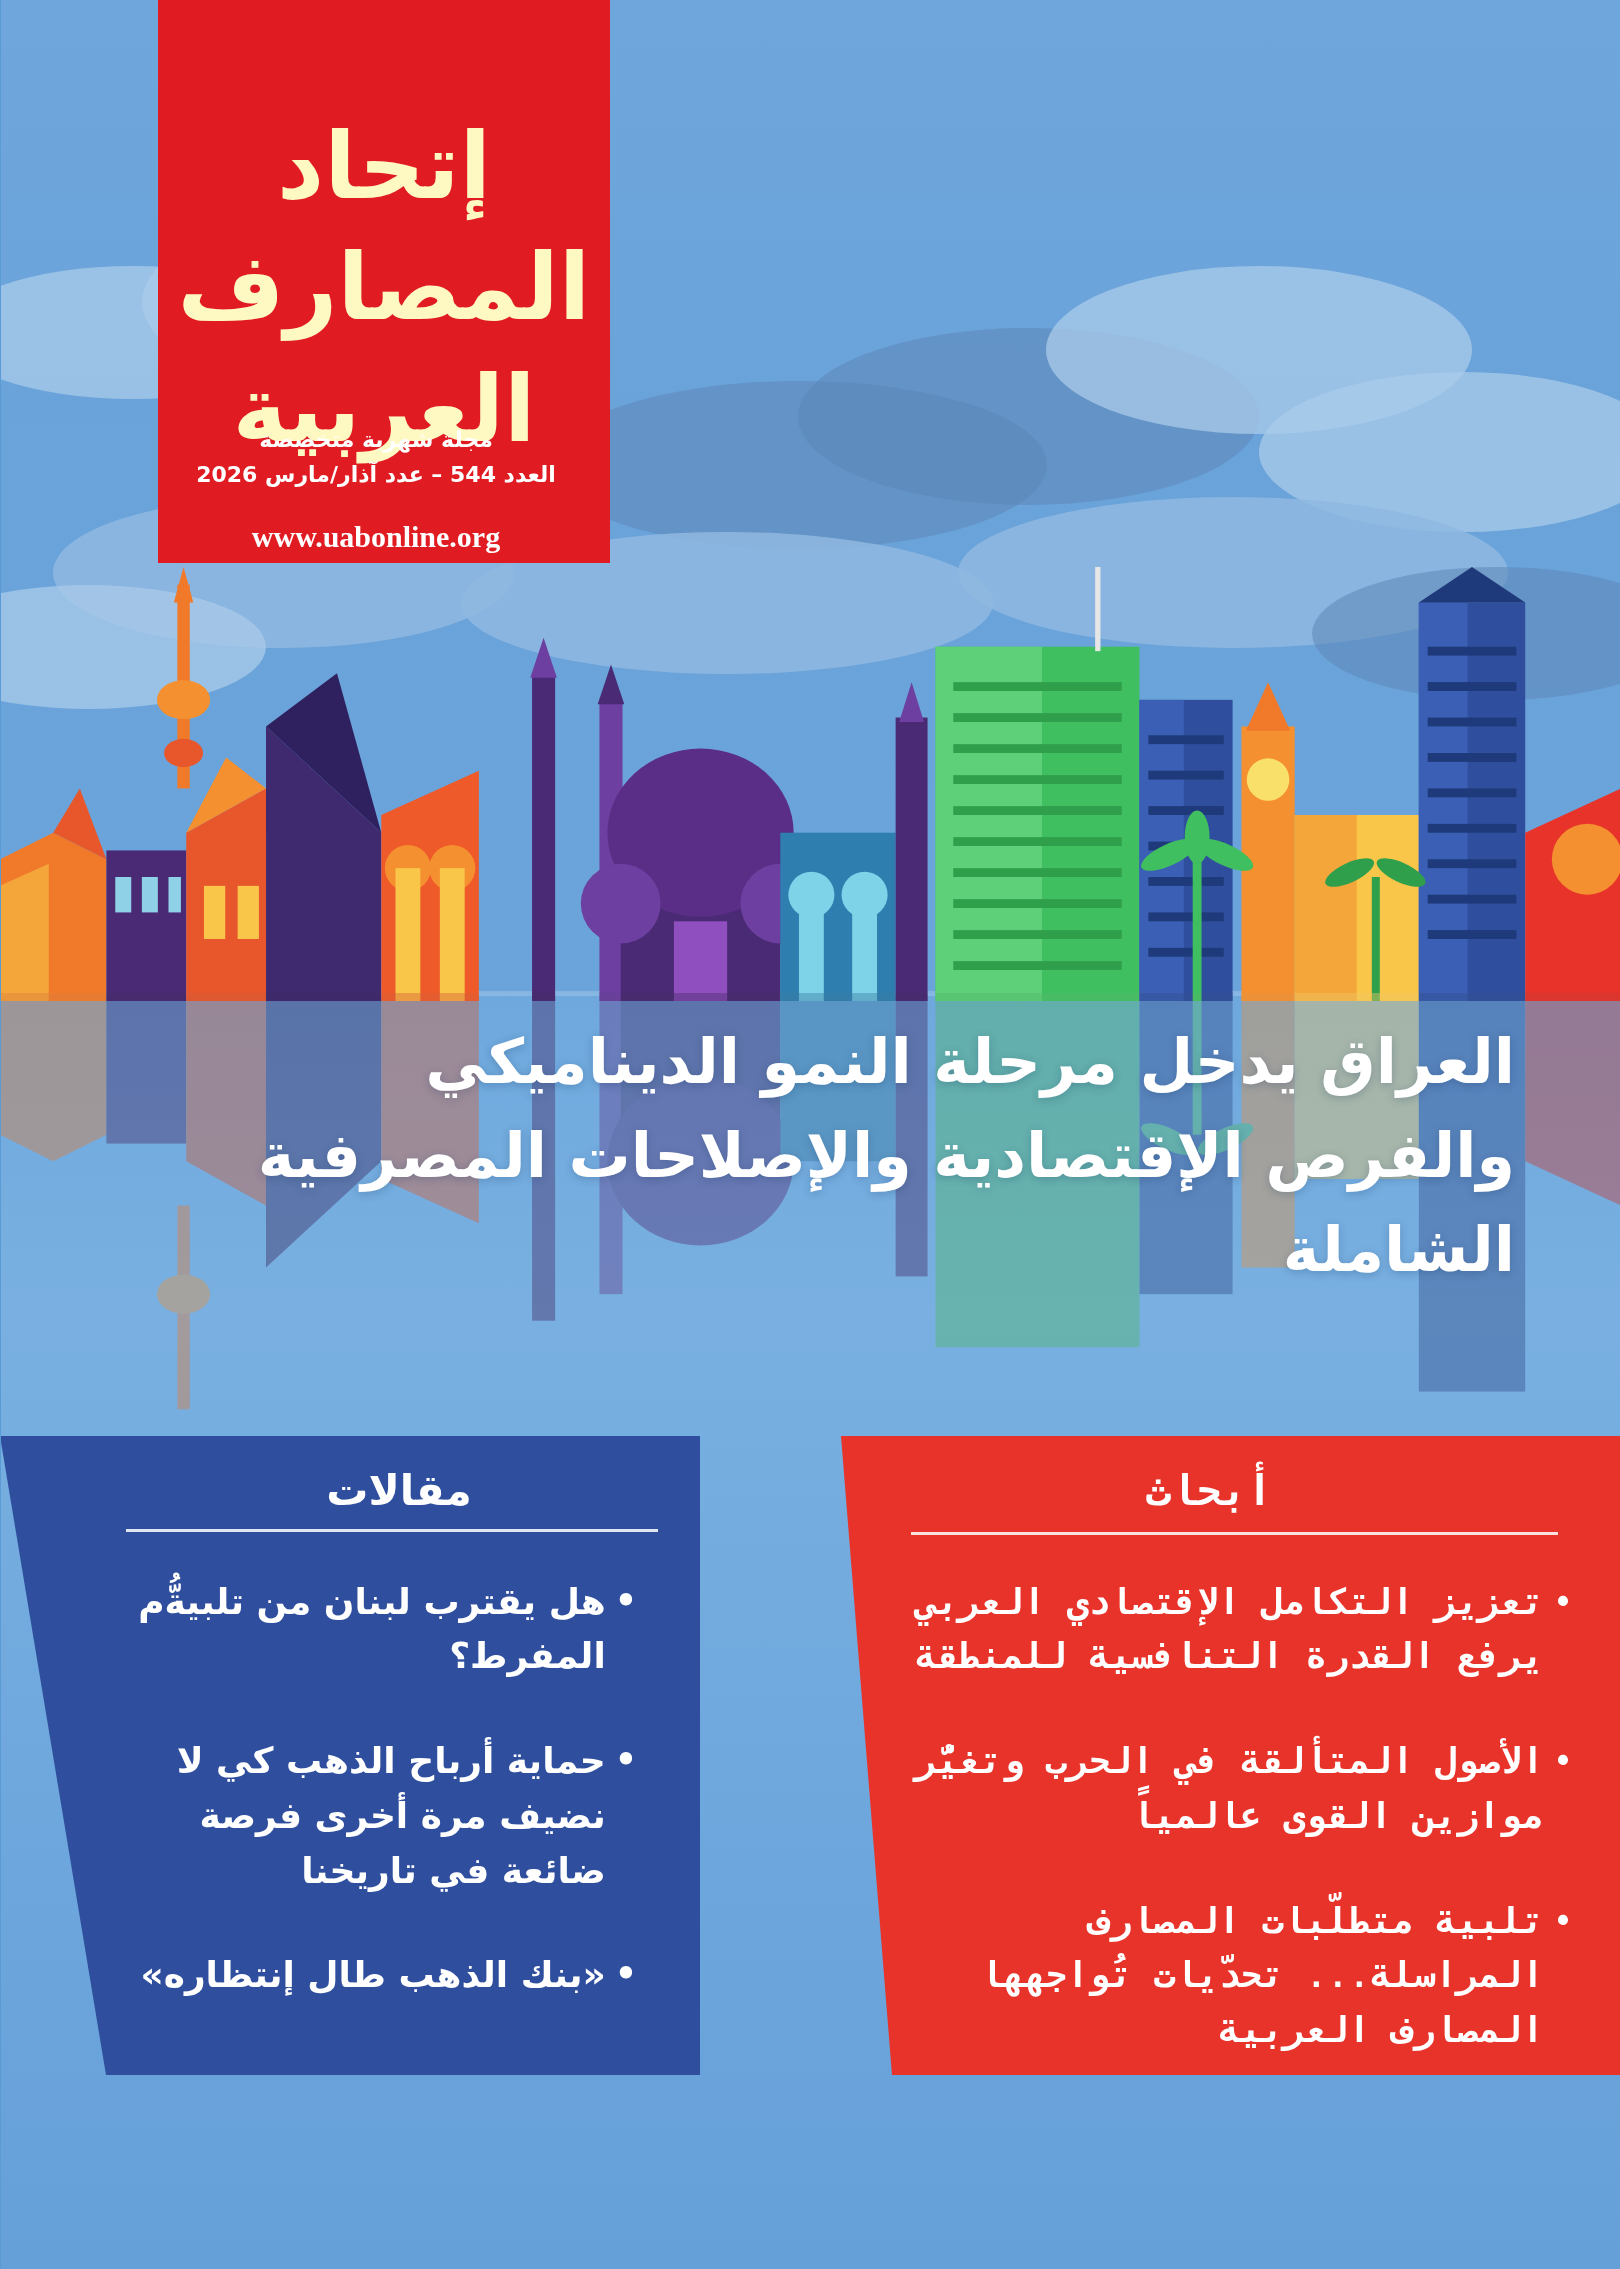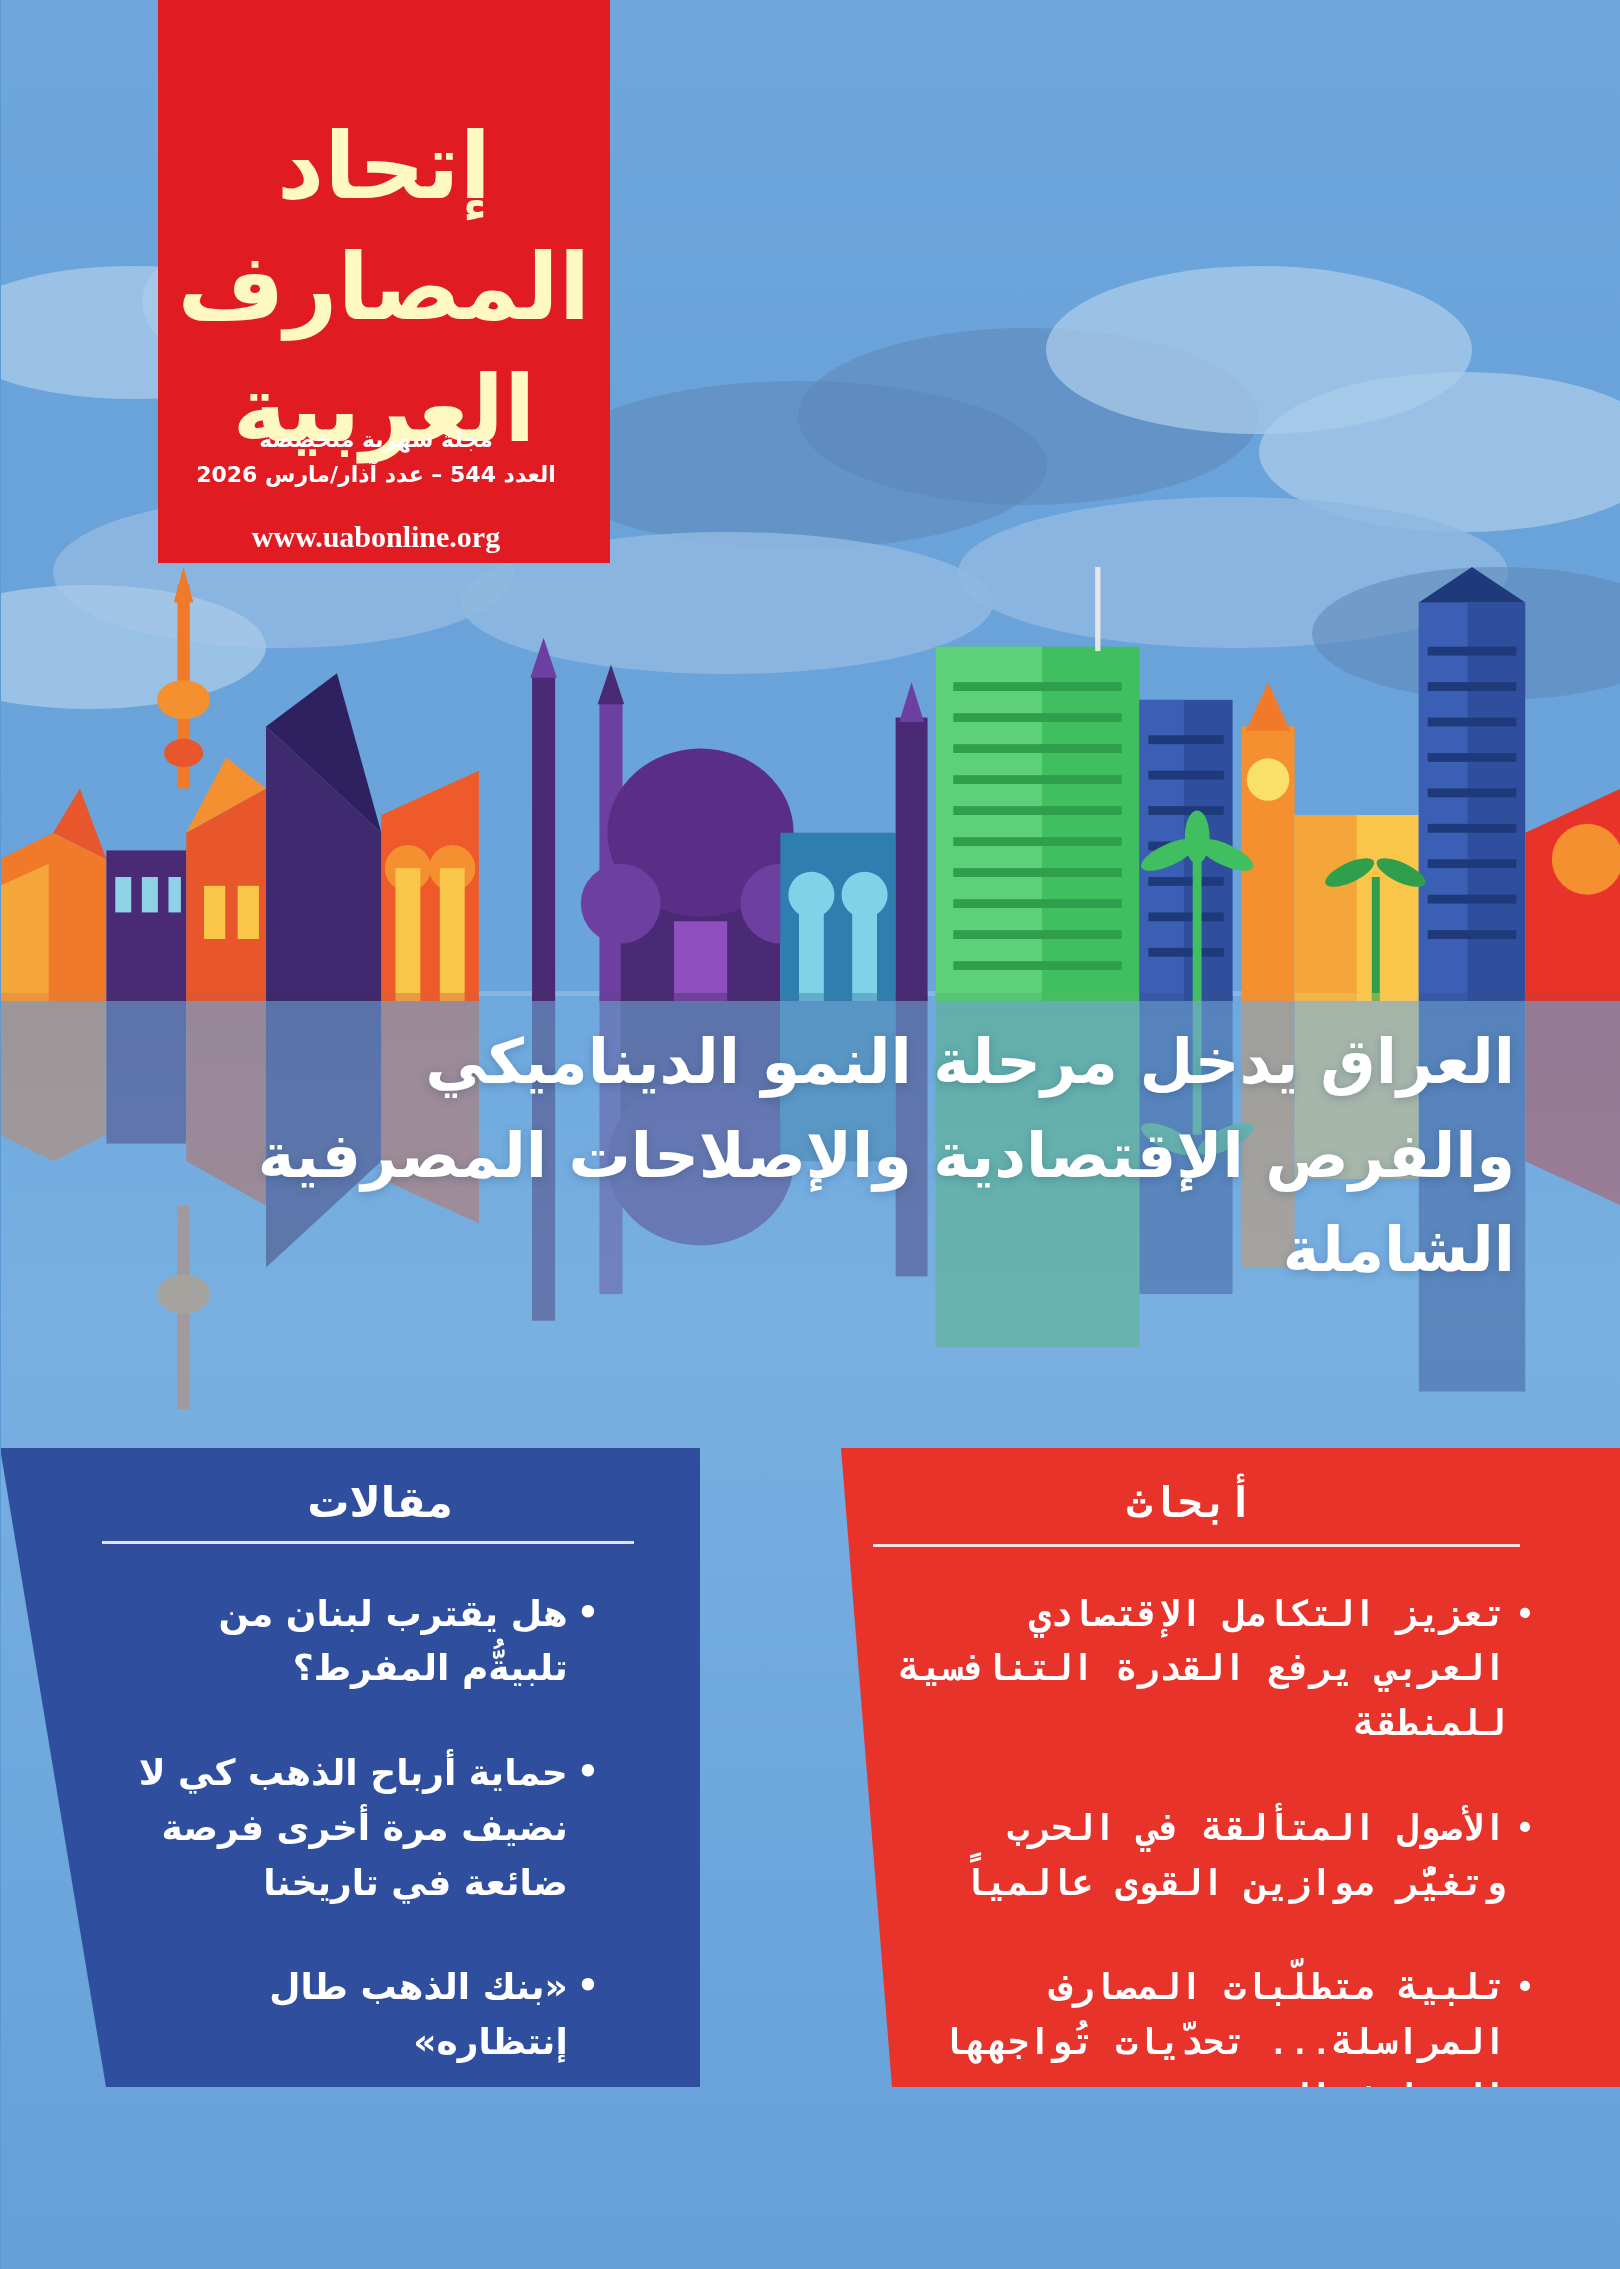--- a/index.html
+++ b/index.html
@@ -105,23 +105,23 @@
 
   
   .panels {
     position: absolute;
     left: 0; top: 1436px;
     width: 100%; height: 833px;
     z-index: 16;
   }
   .panel {
     position: absolute;
-    top: 12px;
+    top: 0;
     height: 639px;
-    padding: 30px 66px 0 46px;
+    padding: 30px 28px 0 46px;
     color: #fff;
     direction: rtl;
   }
   .panel-red {
     right: 0;
     width: 780px;
     background: #e8332a;
     clip-path: polygon(0 0, 100% 0, 100% 100%, 51px 100%);
     font-family: Liberation Mono, monospace;
   }

